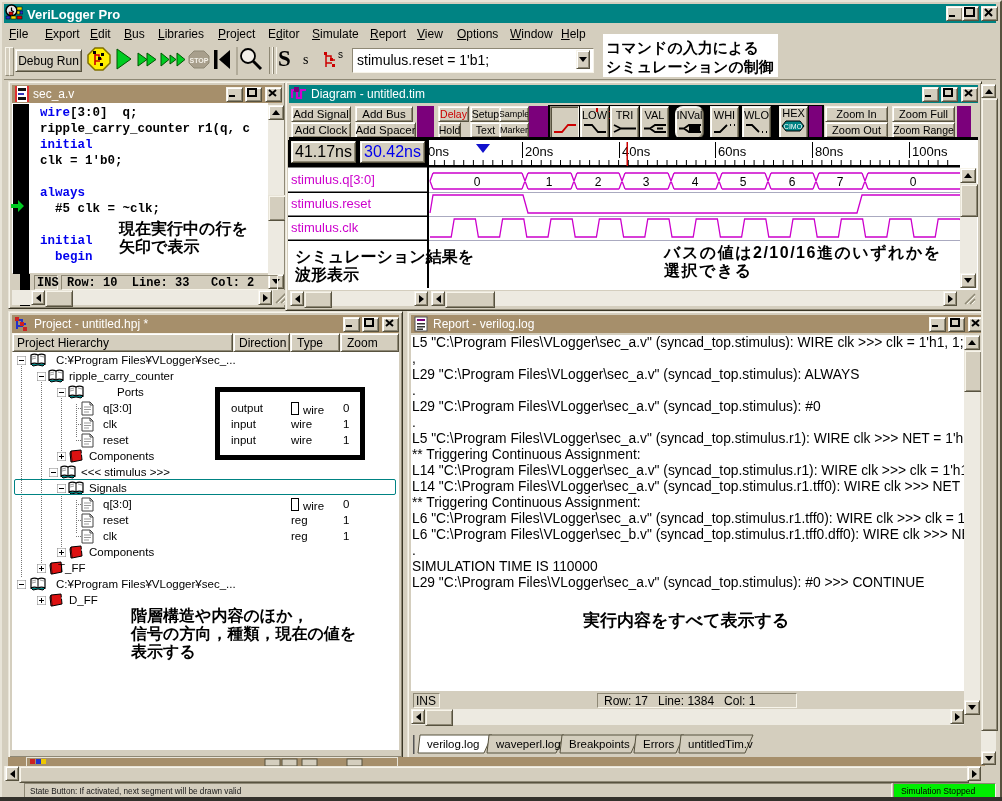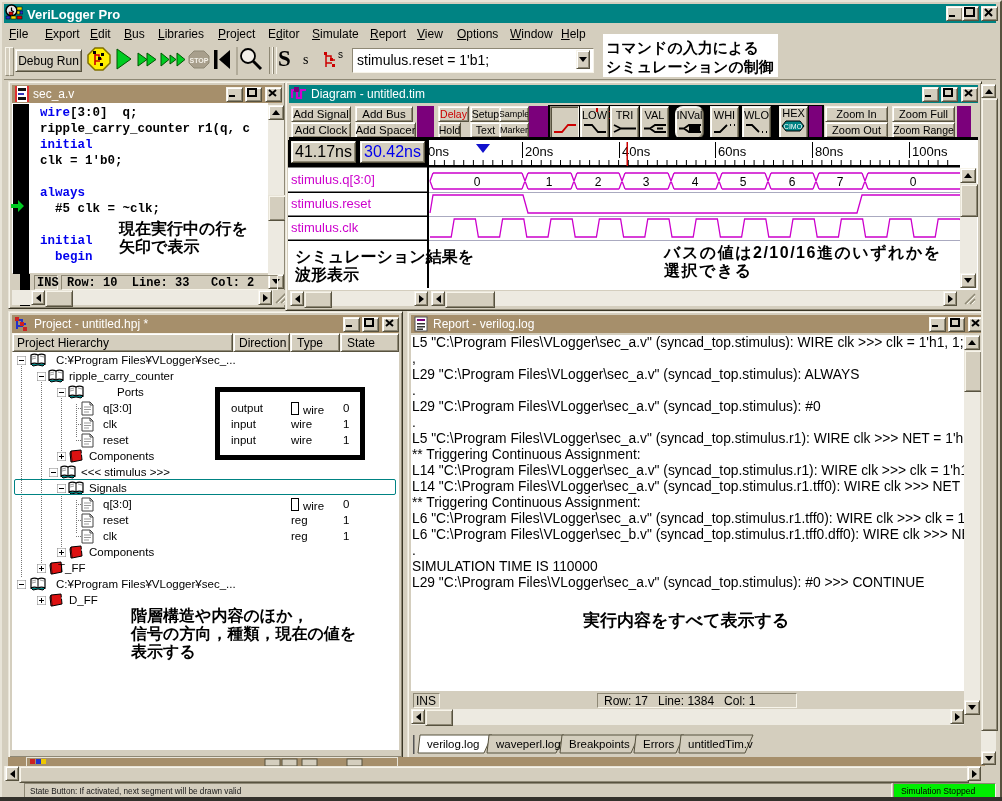--- a/index.html
+++ b/index.html
@@ -423,21 +423,21 @@
   <span class="capb out sm" style="margin-left:3px;">
           <svg width="13" height="11">
             <path d="M3,2 L10,8 M10,2 L3,8" stroke="#000" stroke-width="2"></path>
           </svg>
         </span>
  </div>
  <div class="abs" style="left:3px;top:21px;width:387px;height:19px;">
   <div class="btn" style="left:0;top:0;width:221px;height:19px;justify-content:flex-start;padding-left:4px;font-size:12px;">Project Hierarchy</div>
   <div class="btn" style="left:221px;top:0;width:57px;height:19px;justify-content:flex-start;padding-left:5px;font-size:12px;">Direction</div>
   <div class="btn" style="left:278px;top:0;width:50px;height:19px;justify-content:flex-start;padding-left:6px;font-size:12px;">Type</div>
-  <div class="btn" style="left:328px;top:0;width:59px;height:19px;justify-content:flex-start;padding-left:6px;font-size:12px;">State</div>
+  <div class="btn" style="left:328px;top:0;width:59px;height:19px;justify-content:flex-start;padding-left:6px;font-size:12px;">Zoom</div>
  </div>
  <div id="ptree" class="abs white" style="left:3px;top:40px;width:387px;height:398px;">
         <div class="abs" style="left:9px;top:14px;width:1px;height:212px;background-image:repeating-linear-gradient(#777 0 1px,transparent 1px 2px);"></div>
         <div class="abs" style="left:29px;top:20px;width:1px;height:196px;background-image:repeating-linear-gradient(#777 0 1px,transparent 1px 2px);"></div>
         <div class="abs" style="left:49px;top:36px;width:1px;height:64px;background-image:repeating-linear-gradient(#777 0 1px,transparent 1px 2px);"></div>
         <div class="abs" style="left:49px;top:132px;width:1px;height:64px;background-image:repeating-linear-gradient(#777 0 1px,transparent 1px 2px);"></div>
         <div class="abs" style="left:64px;top:52px;width:1px;height:34px;background-image:repeating-linear-gradient(#777 0 1px,transparent 1px 2px);"></div>
         <div class="abs" style="left:64px;top:148px;width:1px;height:34px;background-image:repeating-linear-gradient(#777 0 1px,transparent 1px 2px);"></div>
         <div class="abs" style="left:0;top:1px;width:387px;height:16px;">
           <svg width="9" height="9" class="abs" style="left:5px;top:3px;">

